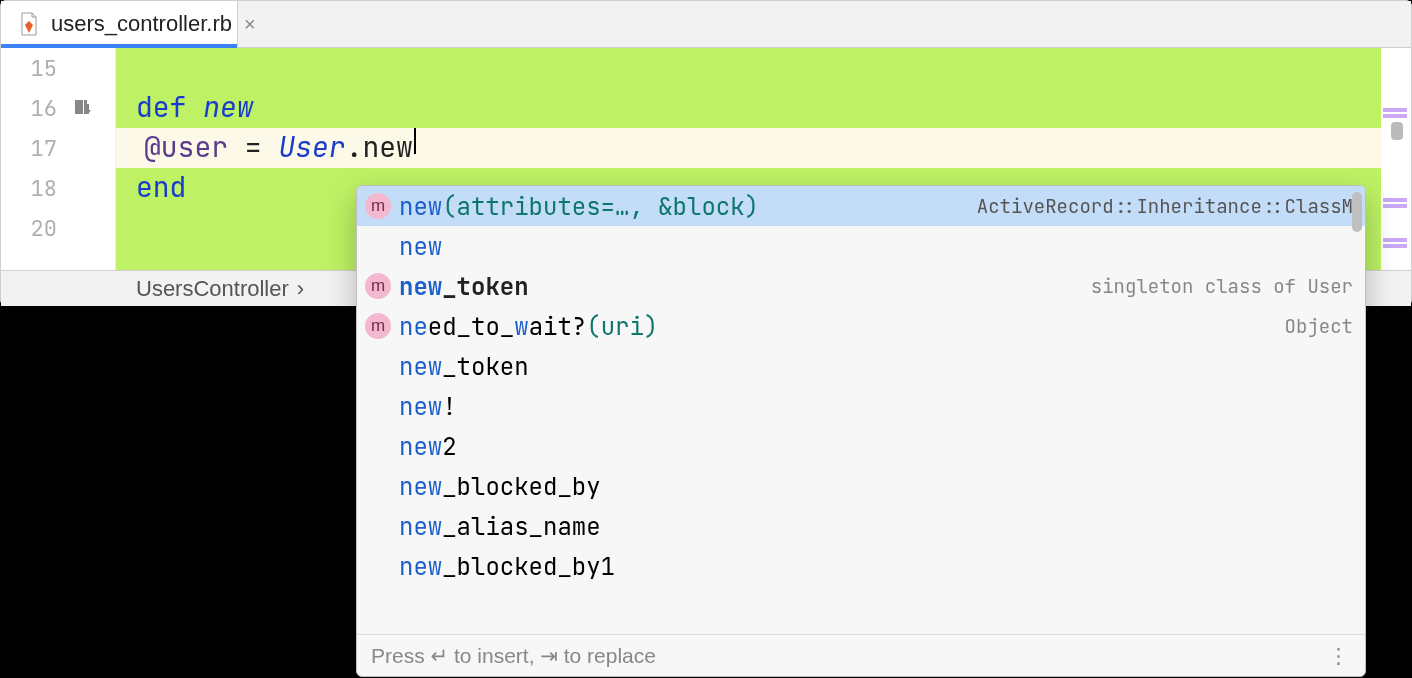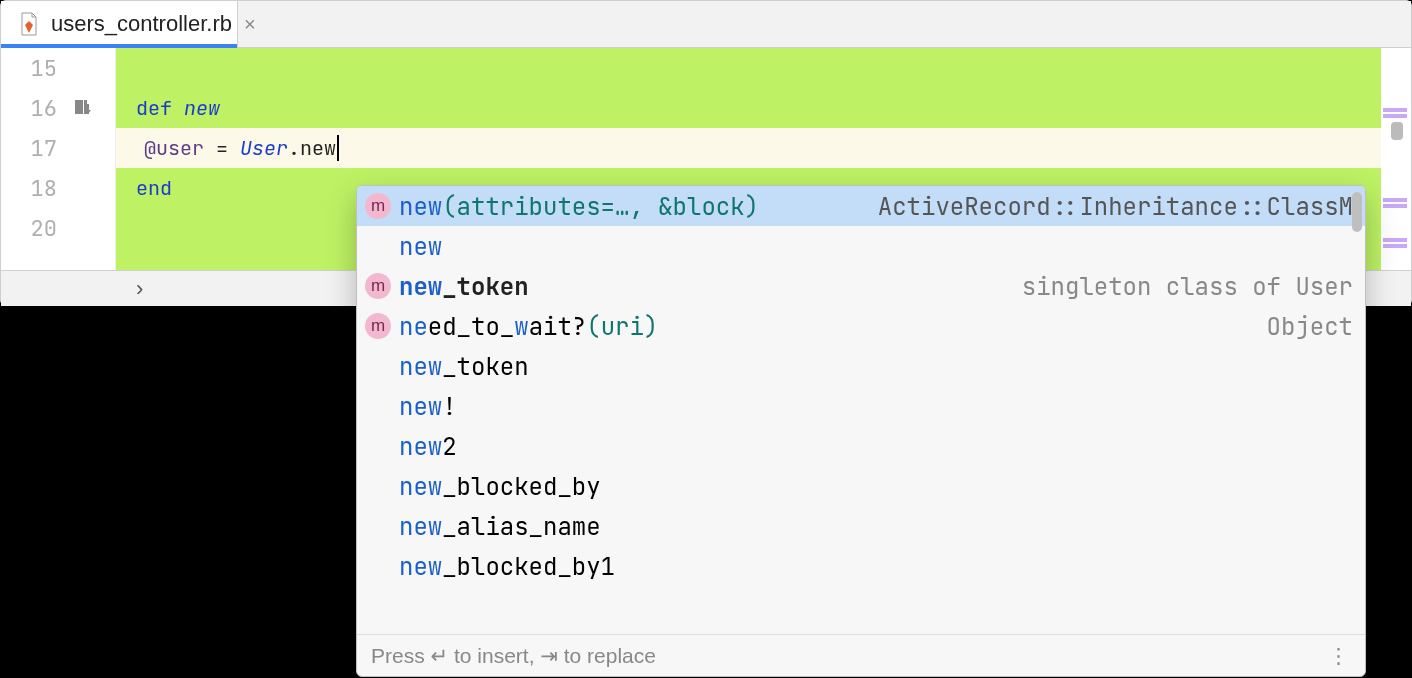--- a/index.html
+++ b/index.html
@@ -75,22 +75,21 @@
     color: #999;
   }
   .code {
     flex: 1;
     padding-left: 20px;
     position: relative;
   }
   .cline {
     height: 40px;
     display: flex;
-    align-items: center;
-    font-size: 20px;
+    font-size: 28px;
     white-space: pre;
   }
   .cline.current { background: #fcf9e8; margin-left: -20px; padding-left: 28px; margin-right: 0; }
   .kw { color: #1a3ccc; }
   .fn { color: #1a3ccc; font-style: italic; }
   .ivar { color: #5c3b8a; }
   .cls { color: #1a3ccc; font-style: italic; }
   .txt { color: #222; }
   .caret {
     display: inline-block;
@@ -172,21 +171,21 @@
     margin-right: 8px;
     font-family: -apple-system, sans-serif;
     flex-shrink: 0;
   }
   .pbadge.hidden { visibility: hidden; }
   .ptext { flex: 0 0 auto; }
   .ptext .hl { color: #1a5fcc; }
   .ptext .bold { font-weight: 700; color: #222; }
   .ptext .bold .hl { font-weight: 700; color: #1a5fcc; }
   .ptext .dim { color: #0f766e; }
-  .ptail { margin-left: auto; color: #888; font-size: 24px; white-space: nowrap; overflow: hidden; }
+  .ptail { margin-left: auto; color: #888; font-size: 19px; white-space: nowrap; overflow: hidden; }
   .pitem.selected .ptail { color: #555; }
 
   .popup-footer {
     height: 42px;
     border-top: 1px solid #ddd;
     display: flex;
     align-items: center;
     padding: 0 14px;
     font-size: 21px;
     font-family: -apple-system, "Segoe UI", sans-serif;
@@ -266,20 +265,21 @@
       <div class="mstripe" style="top:66px"></div>
       <div class="mstripe" style="top:74px; background:#bbb; height:18px; width:12px; right:8px; border-radius:4px;"></div>
       <div class="mstripe" style="top:150px"></div>
       <div class="mstripe" style="top:156px"></div>
       <div class="mstripe" style="top:190px"></div>
       <div class="mstripe" style="top:196px"></div>
     </div>
   </div>
 
   <div class="breadcrumb">
+    <span>UsersController</span>
     <span>›</span>
   </div>
 </div>
 
 <div class="popup">
   <div class="popup-list" id="popup-list">
       <div class="pitem selected">
         <span class="pbadge">m</span>
         <span class="ptext"><span class="hl">new</span><span class="dim">(attributes=…, &amp;block)</span></span>
         <span class="ptail">ActiveRecord::Inheritance::ClassM</span>

